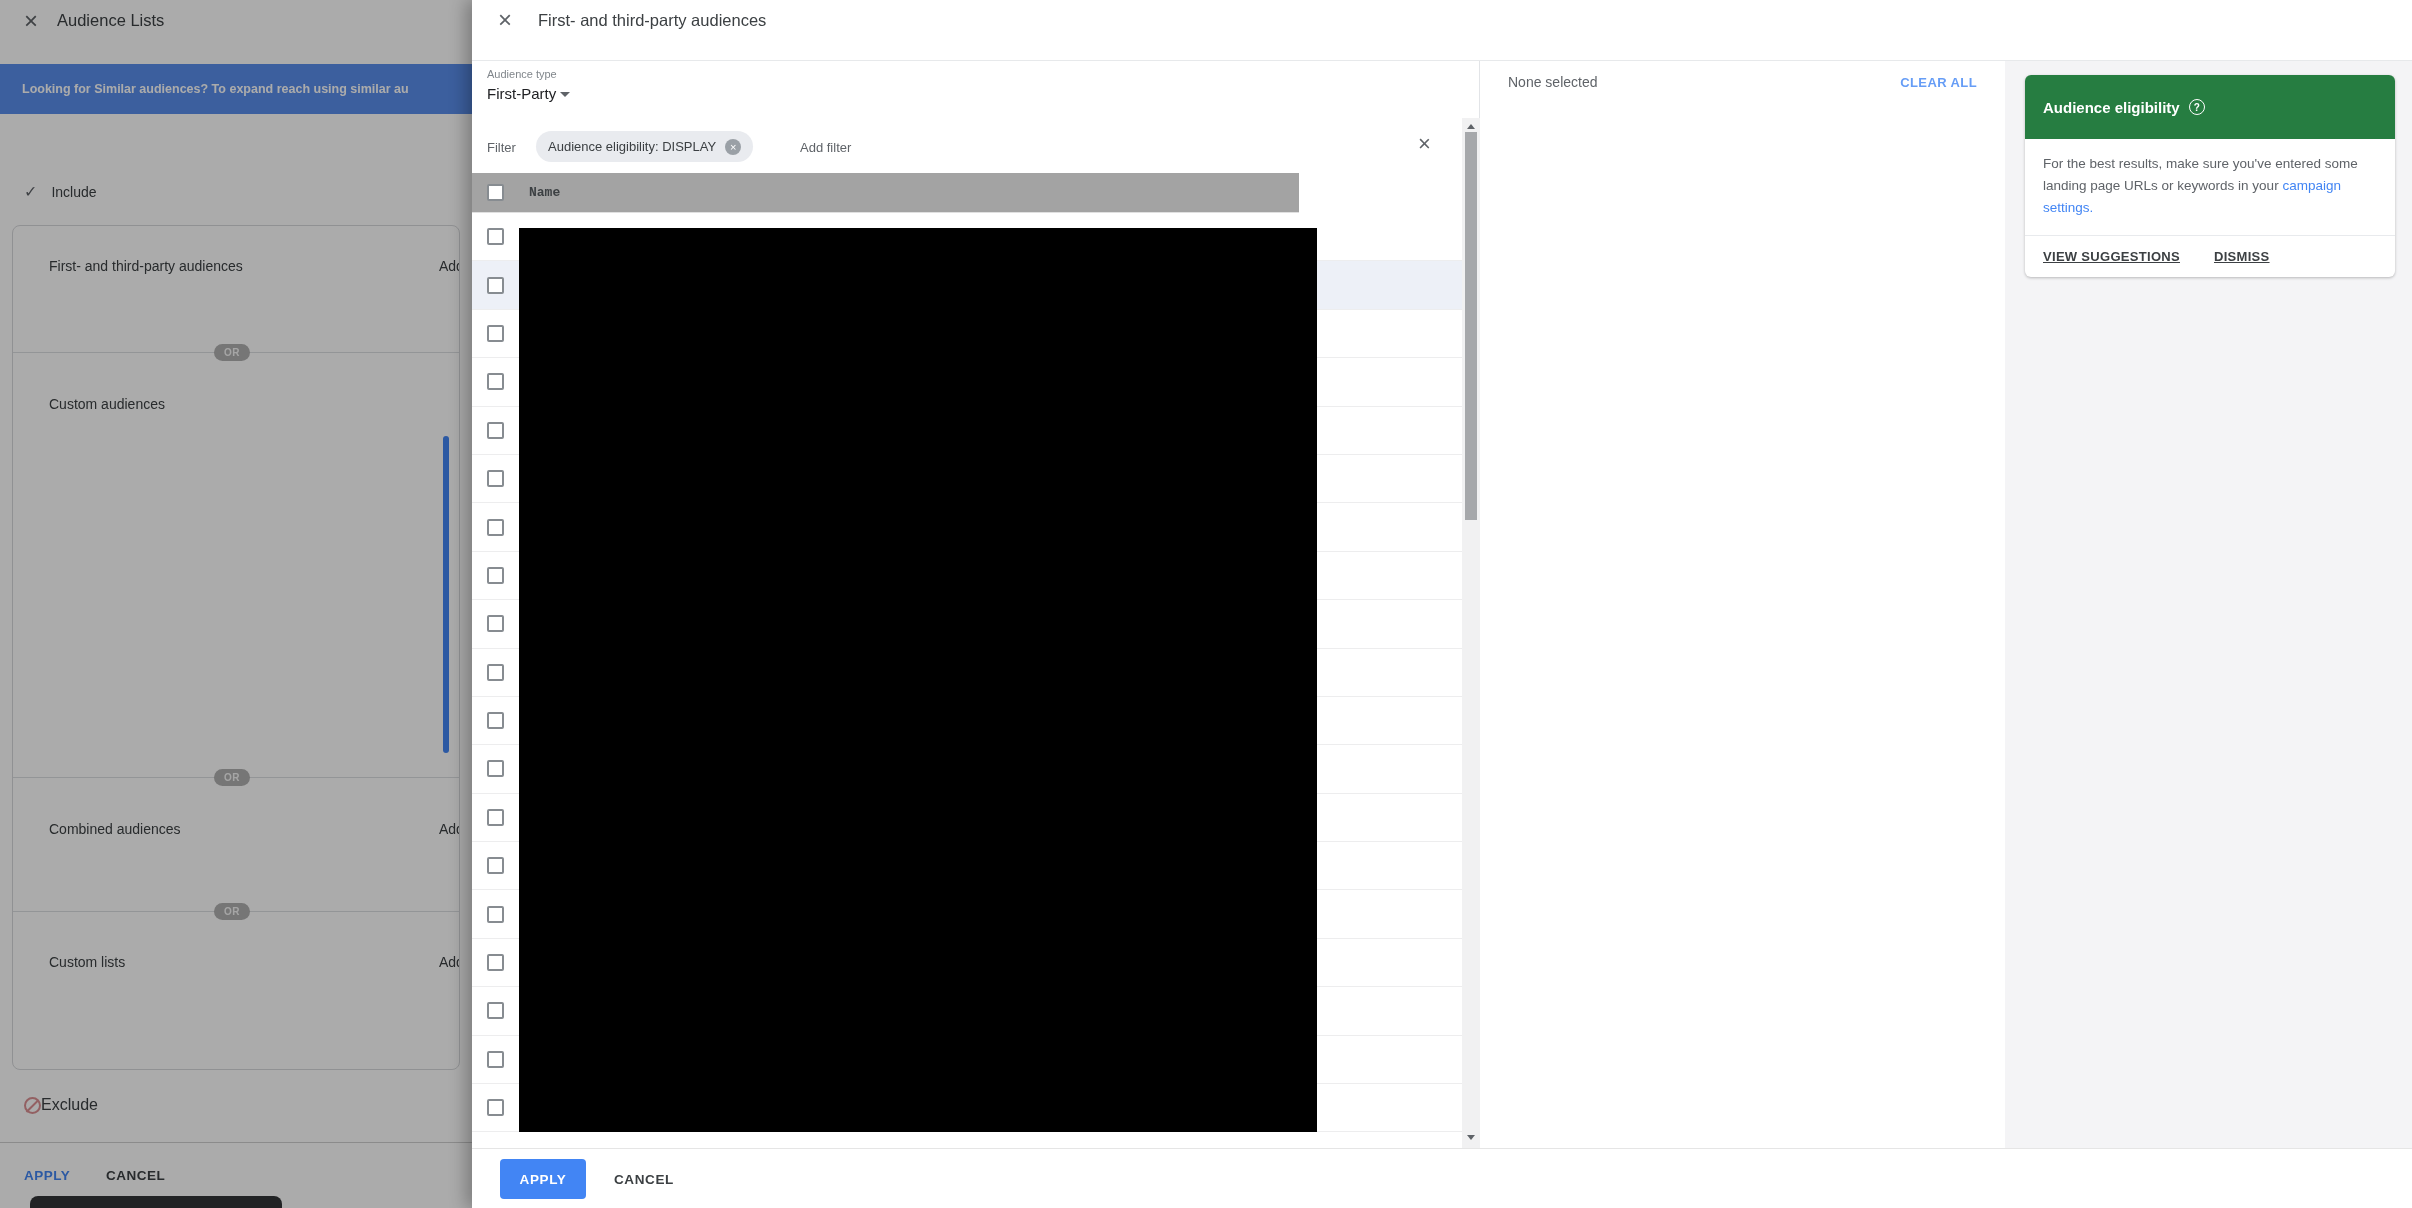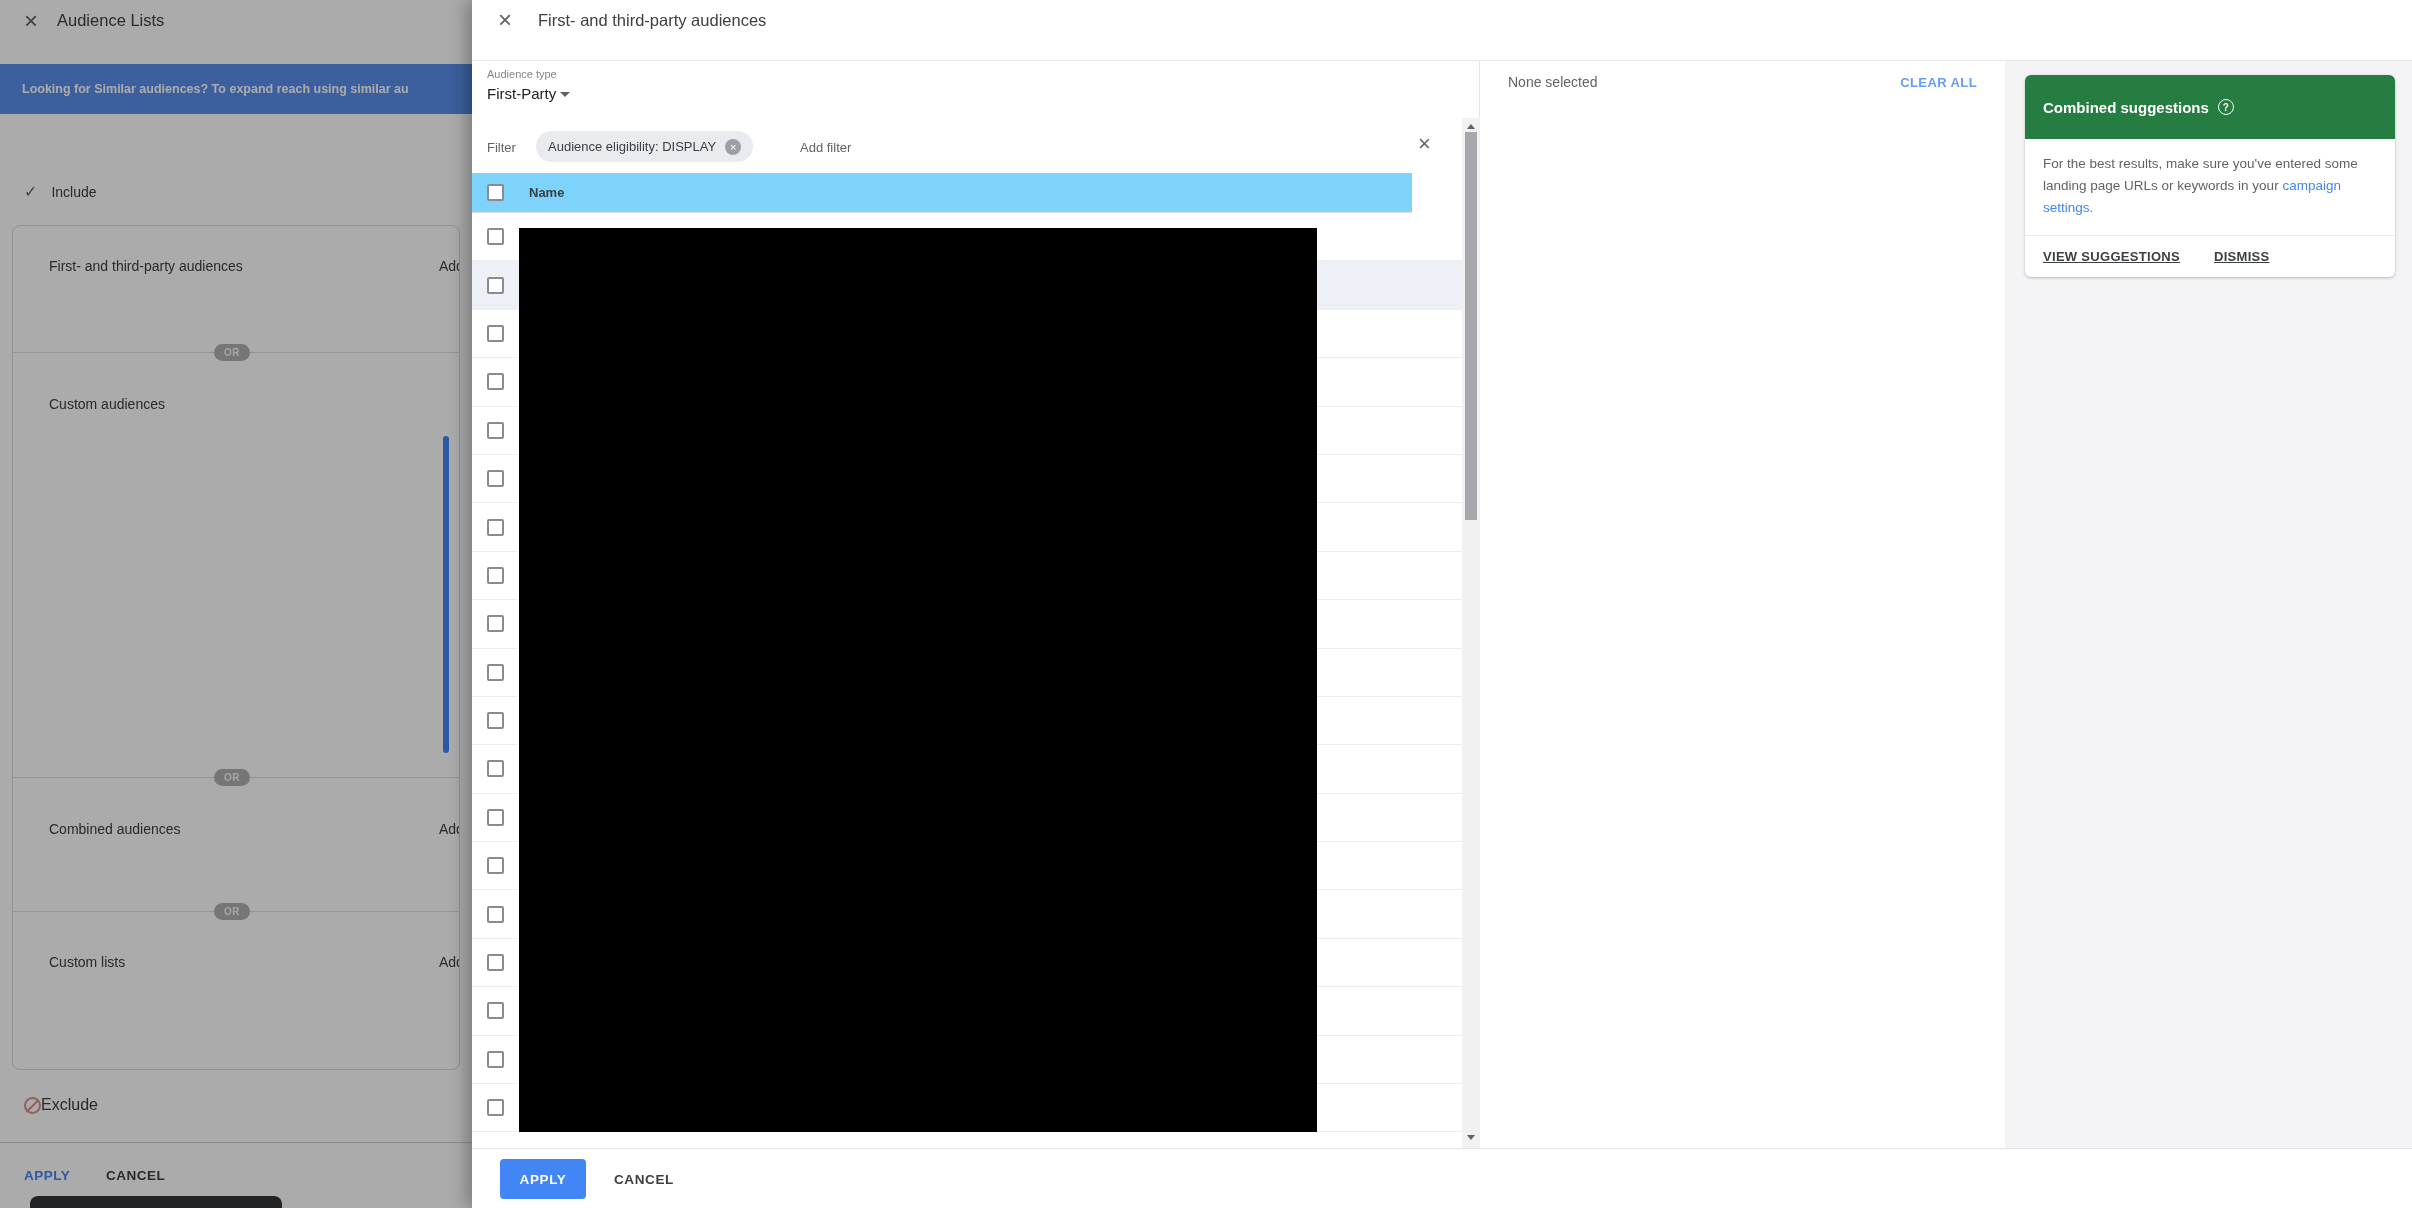--- a/index.html
+++ b/index.html
@@ -60,22 +60,22 @@
   .caret-down { width:0; height:0; border-left:5px solid transparent; border-right:5px solid transparent;
     border-top:5px solid #5f6368; display:inline-block; margin-top:2px; }
   .filter-label { position:absolute; left:15px; top:79px; font-size:13px; color:#5f6368; }
   .filter-chip { position:absolute; left:64px; top:70px; height:31px; border-radius:16px;
     background:#e9ebef; padding:0 12px; display:flex; align-items:center; gap:9px;
     font-size:13px; color:#3c4043; }
   .chip-remove { width:16px; height:16px; border-radius:50%; background:#9aa0a6; color:#fff;
     font-size:11px; line-height:16px; text-align:center; display:inline-block; }
   .add-filter { position:absolute; left:328px; top:79px; font-size:13px; color:#5f6368; }
   .filter-close { position:absolute; left:946px; top:70px; font-size:22px; color:#5f6368; }
-  .m-header-row { position:absolute; left:0; top:112px; width:940px; height:40px;
-    background:#7dd3fc; border-bottom:1px solid #e0e0e0; }
+  .m-header-row { position:absolute; left:0; top:112px; width:827px; height:40px;
+    background:#a3a3a3; border-bottom:1px solid #e0e0e0;font-family:Liberation Mono, monospace; }
   .checkbox { width:17px; height:17px; border:2px solid #878c91; border-radius:2px;
     background:#fff; display:inline-block; flex:0 0 auto; }
   .hdr-checkbox { position:absolute; left:15px; top:11px; }
   .hdr-name { position:absolute; left:57px; top:12px; font-size:13px; font-weight:600; color:#3c4043; }
   .rows-container { position:absolute; left:0; top:152px; width:1008px; }
   .list-row { height:48.4px; border-bottom:1px solid #ededee; display:flex; align-items:center;
     padding-left:15px; background:#fff; }
   .list-row.highlight { background:#edf0f7; }
   .redacted { position:absolute; left:47px; top:167px; width:798px; height:904px; background:#000; z-index:5; }
   .scrollbar { position:absolute; left:990px; top:57px; width:18px; height:1030px; background:#f1f1f2; z-index:6; }
@@ -261,21 +261,21 @@
   </div>
 
   <div class="m-selected-col">
     <span class="none-selected">None selected</span>
     <span class="clear-all">CLEAR ALL</span>
   </div>
 
   <div class="m-suggest-col">
     <div class="sg-card">
       <div class="sg-header">
-        <span class="sg-title">Combined suggestions</span>
+        <span class="sg-title">Audience eligibility</span>
         <span class="help-icon">?</span>
       </div>
       <div class="sg-body">
         <span>For the best results, make sure you've entered some landing page URLs or keywords in your</span>
         <span class="sg-link">campaign settings.</span>
       </div>
       <div class="sg-footer">
         <span class="sg-btn">VIEW SUGGESTIONS</span>
         <span class="sg-btn">DISMISS</span>
       </div>

